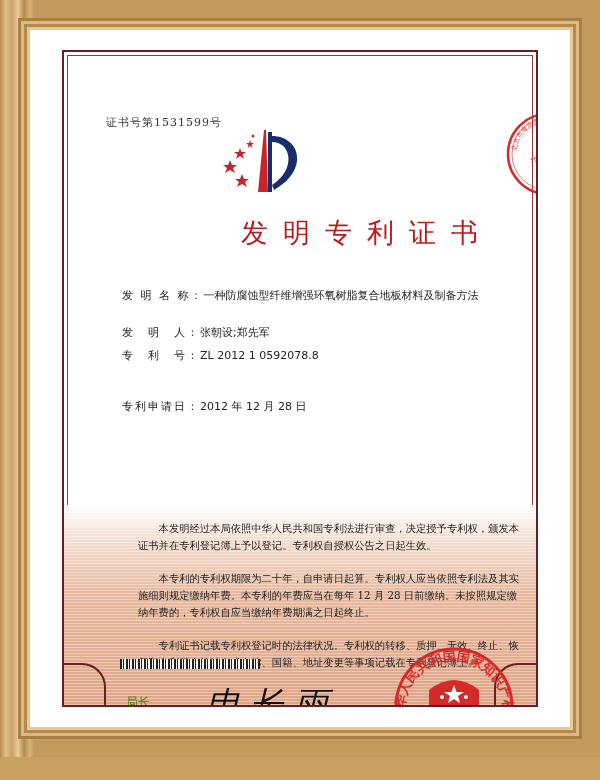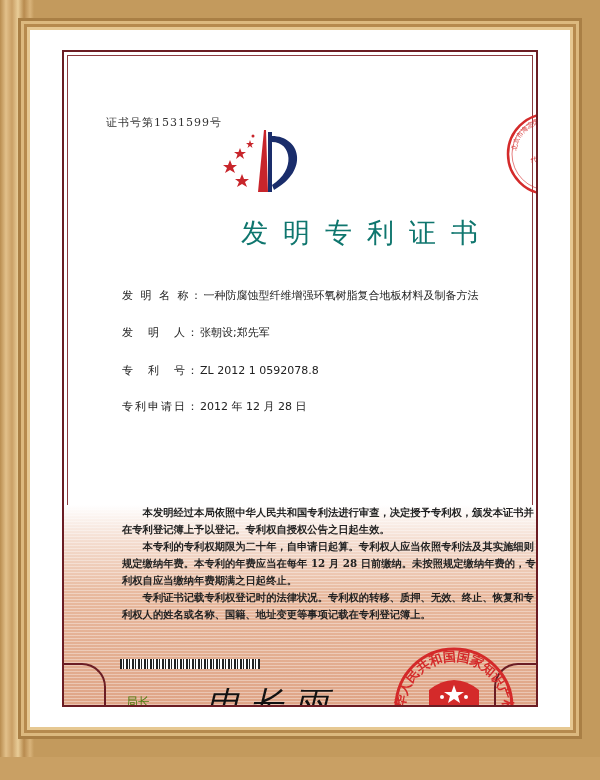--- a/index.html
+++ b/index.html
@@ -15,25 +15,25 @@
   .guilloche{position:absolute;left:0;right:0;bottom:0;height:200px;
     background:
       repeating-linear-gradient(0deg,rgba(255,255,255,0.35) 0,rgba(255,255,255,0.35) 1px,transparent 1px,transparent 3px),
       linear-gradient(180deg,#fff 0,#f4ddd0 18%,#e8b99e 45%,#dfa587 100%);}
   .corner{position:absolute;width:46px;height:46px;border:2px solid #6b1d24;}
   .corner.bl{left:-6px;bottom:-6px;border-radius:0 24px 0 0;border-left:none;border-bottom:none;}
   .corner.br{right:-6px;bottom:-6px;border-radius:24px 0 0 0;border-right:none;border-bottom:none;}
   .abs{position:absolute;}
   .cert-no{left:42px;top:63px;font-size:11px;color:#333;letter-spacing:1px;}
   .logo{left:156px;top:78px;width:96px;height:72px;}
-  .title{left:108px;top:163px;width:390px;text-align:center;font-size:27px;letter-spacing:15px;color:#0f766e;font-family:"DejaVu Sans",sans-serif;}
+  .title{left:108px;top:163px;width:390px;text-align:center;font-size:27px;letter-spacing:15px;color:#b91c1c;font-family:"DejaVu Sans",sans-serif;}
   .field{left:58px;font-size:11px;color:#222;font-family:"DejaVu Sans",sans-serif;white-space:nowrap;}
   .field .lbl{letter-spacing:2px;}
   .para{left:58px;width:418px;font-size:10.3px;line-height:17px;color:#222;font-family:"DejaVu Serif",serif;}
-  .para p{margin:0;text-indent:2em;font-weight:bold;}
+  .para p{margin:16px;text-indent:2em;}
   .barcode{left:56px;top:607px;width:140px;height:10px;
     background:repeating-linear-gradient(90deg,#222 0,#222 2px,#fff 2px,#fff 3px,#222 3px,#222 4px,#fff 4px,#fff 6px);}
   .director{left:62px;top:640px;font-size:12px;color:#4d7c0f;font-family:"DejaVu Sans",sans-serif;line-height:20px;}
   .signature{left:142px;top:630px;font-size:34px;color:#111;font-family:"DejaVu Serif",serif;font-style:italic;letter-spacing:10px;}
   .seal-big{left:320px;top:593px;width:140px;height:124px;}
   .seal-small{left:434px;top:52px;width:100px;height:100px;}
 </style>
 </head>
 <body>
 
@@ -67,21 +67,21 @@
       </svg>
 
       <div class="abs title">发明专利证书</div>
 
       <div class="abs field" style="top:236px">
         <span class="lbl">发 明 名 称：</span><span>一种防腐蚀型纤维增强环氧树脂复合地板材料及制备方法</span>
       </div>
       <div class="abs field" style="top:273px">
         <span class="lbl">发　明　人：</span><span>张朝设;郑先军</span>
       </div>
-      <div class="abs field" style="top:311px">
+      <div class="abs field" style="top:296px">
         <span class="lbl">专　利　号：</span><span>ZL 2012 1 0592078.8</span>
       </div>
       <div class="abs field" style="top:347px">
         <span class="lbl">专利申请日：</span><span>2012 年 12 月 28 日</span>
       </div>
 
       <div class="abs para" style="top:452px">
         <p>本发明经过本局依照中华人民共和国专利法进行审查，决定授予专利权，颁发本证书并在专利登记簿上予以登记。专利权自授权公告之日起生效。</p>
         <p>本专利的专利权期限为二十年，自申请日起算。专利权人应当依照专利法及其实施细则规定缴纳年费。本专利的年费应当在每年 12 月 28 日前缴纳。未按照规定缴纳年费的，专利权自应当缴纳年费期满之日起终止。</p>
         <p>专利证书记载专利权登记时的法律状况。专利权的转移、质押、无效、终止、恢复和专利权人的姓名或名称、国籍、地址变更等事项记载在专利登记簿上。</p>

